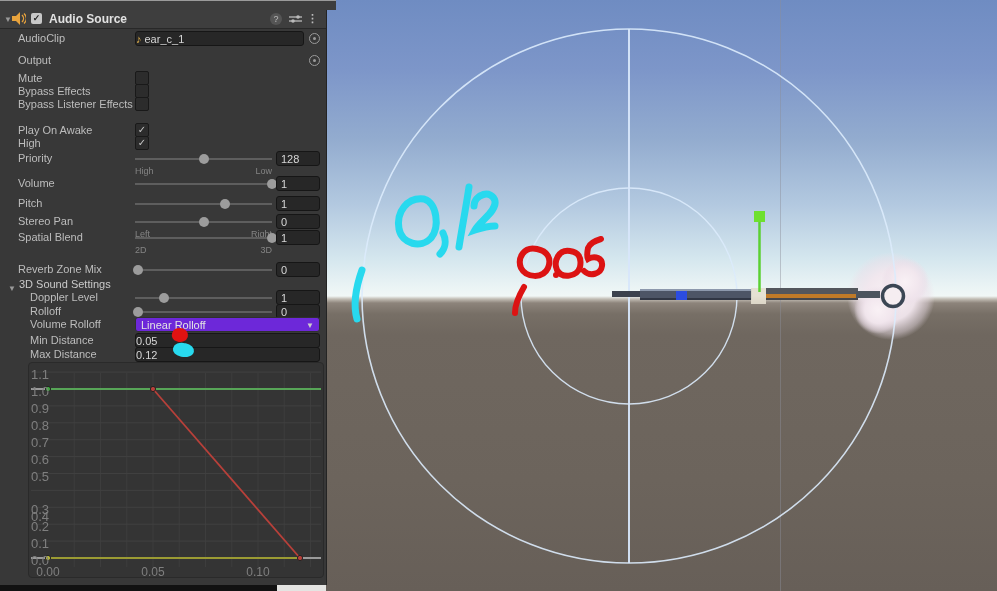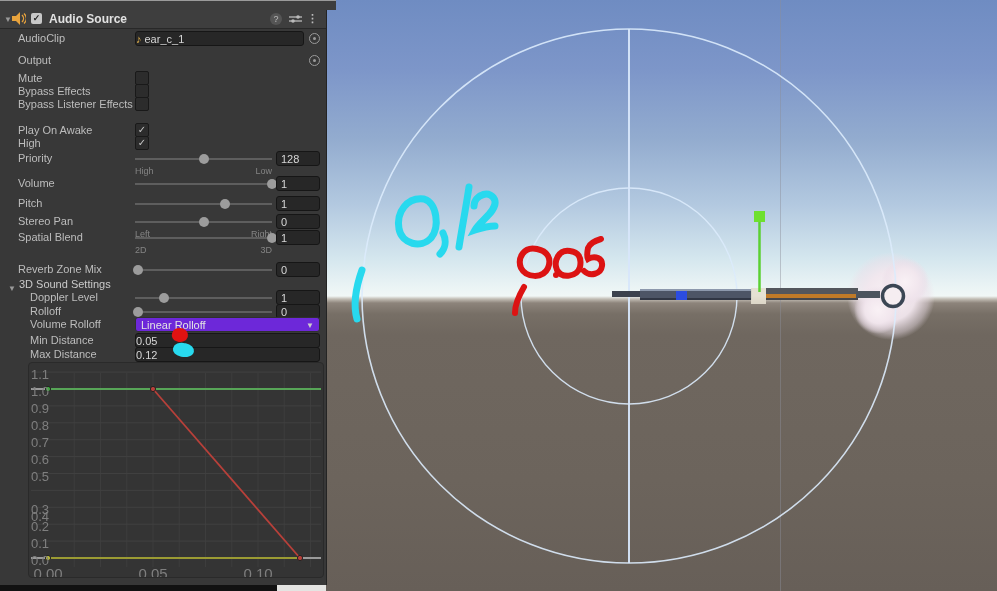--- a/index.html
+++ b/index.html
@@ -66,21 +66,21 @@
             border-radius:60% 55% 65% 50%;transform:rotate(18deg);}
   #blob-max{left:173px;top:343px;width:21px;height:14px;background:#28d9ee;
             border-radius:65% 60% 70% 55%;transform:rotate(12deg);}
 
   
   #graph{position:absolute;left:28px;top:362px;width:294px;height:214px;background:#343434;
          border:1px solid #2a2a2a;border-radius:4px;overflow:hidden;}
   #graph svg{position:absolute;left:0;top:0;}
   .ytick{position:absolute;left:2px;width:20px;text-align:left;font-size:13px;color:#7f7f7f;}
   .xtick{position:absolute;top:202px;width:30px;margin-left:-15px;text-align:center;
-         font-size:15px;color:#7f7f7f;}
+         font-size:12px;color:#7f7f7f;}
 
   
   #strip-black{position:absolute;left:0;top:585px;width:277px;height:6px;background:#121212;z-index:11;}
   #strip-white{position:absolute;left:277px;top:585px;width:49px;height:6px;background:#e4e4e2;z-index:11;}
 </style>
 </head>
 <body>
 <div id="stage">
 
   <div id="scene"></div>

